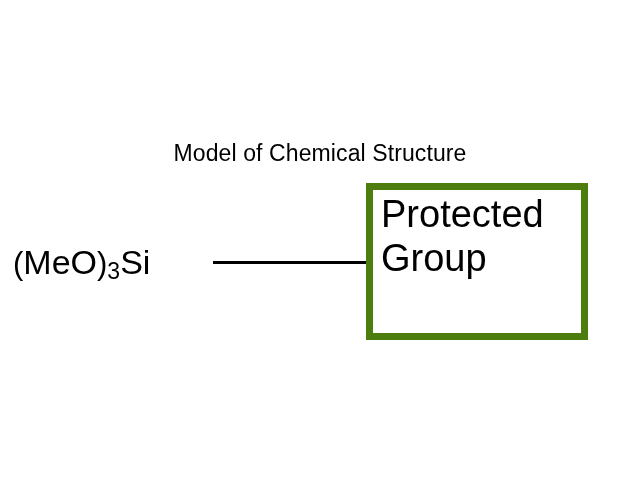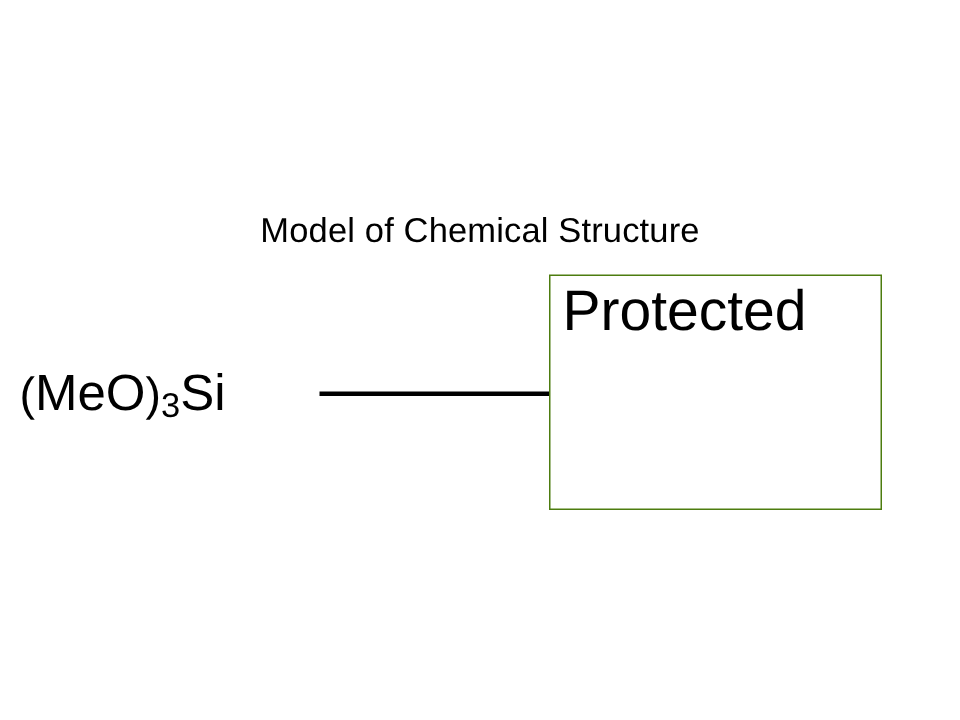--- a/index.html
+++ b/index.html
@@ -68,21 +68,21 @@
     background: #000000;
   }
 
   
   .group-box {
     position: absolute;
     left: 366px;
     top: 183px;
     width: 222px;
     height: 157px;
-    border: 1px solid #4d7c0f;
+    border: 7px solid #4d7c0f;
     background: #ffffff;
     box-sizing: border-box;
   }
   .group-box-text {
     position: absolute;
     left: 8px;
     top: 2px;
     font-size: 38px;
     line-height: 44px;
     white-space: nowrap;
@@ -101,16 +101,17 @@
 
   <div class="formula">
     <span class="paren">(</span><span>MeO</span><span class="paren">)</span><span class="sub">3</span><span>Si</span>
   </div>
 
   <div class="bond-line"></div>
 
   <div class="group-box">
     <div class="group-box-text">
       <span class="group-box-line">Protected</span>
+      <span class="group-box-line">Group</span>
     </div>
   </div>
 
 </div>
 
 </body></html>

